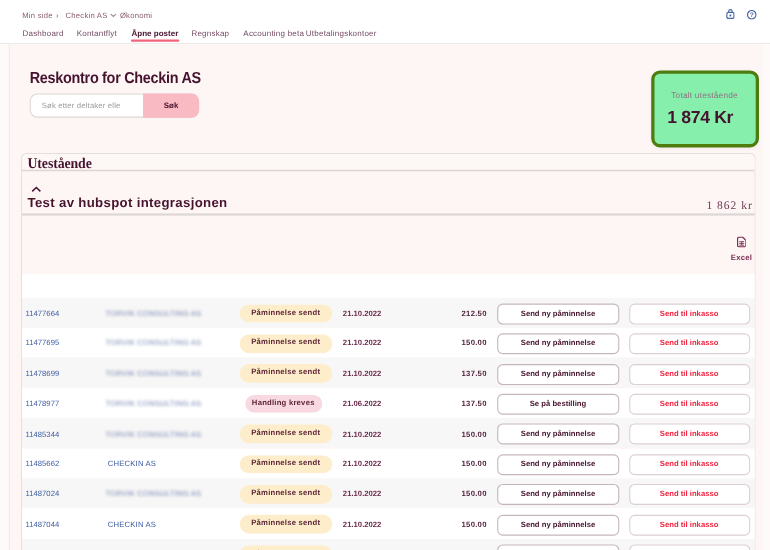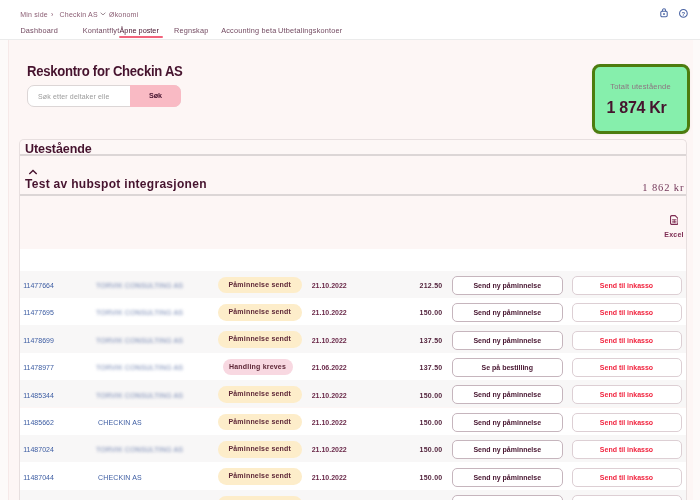--- a/index.html
+++ b/index.html
@@ -1,31 +1,31 @@
 <!DOCTYPE html>
 <html lang="no"><head><meta charset="utf-8"><title>Reskontro</title>
 <style>
 *{margin:0;padding:0;box-sizing:border-box;}
 html,body{width:700px;height:500px;overflow:hidden;}
 body{position:relative;background:#fdfaf9;font-family:"Liberation Sans",sans-serif;-webkit-font-smoothing:antialiased;will-change:transform;}
 .topbar{position:absolute;left:0;top:0;width:700px;height:40px;background:#fff;border-bottom:1px solid #ebebeb;text-align:right;}
 .bc{position:absolute;top:10.9px;font-size:7px;line-height:7px;color:#8a5c72;white-space:nowrap;letter-spacing:.2px;}
 .tab{position:absolute;top:27.3px;font-size:7.3px;line-height:8px;color:#734a61;white-space:nowrap;letter-spacing:.2px;}
-.tab.act{color:#46132e;font-weight:normal;letter-spacing:0;}
+.tab.act{color:#46132e;font-weight:bold;letter-spacing:0;}
 .underline{position:absolute;left:118.5px;top:35.8px;width:44px;height:2px;background:#f2647c;border-radius:2px;}
 .content{position:absolute;left:8px;top:40px;width:685px;height:460px;background:#fdf6f5;border-left:1px solid #f6e9e8;}
 h1{position:absolute;left:27px;top:64.1px;font-size:14.5px;line-height:15px;letter-spacing:-0.3px;color:#46132e;font-weight:bold;transform:scaleX(0.905);transform-origin:left top;white-space:nowrap;}
 .search{position:absolute;left:27px;top:84.5px;width:154px;height:22px;border-radius:7px;background:#fff;border:1px solid #dcd6d6;padding-left:44px;}
 .search .ph{position:absolute;left:10px;top:7px;font-size:7px;line-height:8px;color:#9b9b9b;letter-spacing:.15px;}
 .search .btn{position:absolute;right:-1px;top:-1px;width:51px;height:22px;background:#f9bac4;border-radius:0 7px 7px 0;color:#46132e;font-size:7.2px;font-weight:bold;text-align:center;line-height:22px;}
 .card{position:absolute;left:591.5px;top:64px;width:98px;height:70px;background:#86efac;border-radius:8px;border:3px solid #4d7c0f;box-shadow:0 1px 3px rgba(80,30,50,0.05);}
 .card .t1{position:absolute;top:16.2px;width:100%;text-align:center;font-size:7.5px;line-height:8px;color:#8d7380;letter-spacing:.2px;}
 .card .t2{position:absolute;top:31.5px;width:100%;margin-left:-4px;text-align:center;font-size:16px;line-height:17px;font-weight:bold;color:#46132e;letter-spacing:-0.3px;}
 .panel{position:absolute;left:18.5px;top:139px;width:668.5px;height:361px;border:1px solid #e7dfdf;border-bottom:none;border-radius:5px 5px 0 0;}
-.phead{position:absolute;left:0;top:0;width:100%;height:16.3px;background:#fdf7f6;border-bottom:2px solid #dcd6d6;border-radius:5px 5px 0 0;}
+.phead{position:absolute;left:0;top:0;width:100%;height:16.3px;background:#fdf7f6;border-bottom:2px solid #dcd6d6;border-radius:5px 5px 0 0;font-family:Liberation Serif, serif;}
 .phead span{position:absolute;left:5.4px;top:1.6px;font-size:13.5px;line-height:14px;font-weight:bold;color:#46132e;letter-spacing:-0.1px;transform:scaleX(0.93);transform-origin:left top;}
 .trow{position:absolute;left:0;top:18.3px;width:100%;height:37.7px;border-bottom:2px solid #dcd6d6;}
 .ttl{position:absolute;left:25px;top:178.1px;font-size:12px;line-height:13px;font-weight:bold;color:#46132e;letter-spacing:0.3px;}
 .tamt{position:absolute;right:15.6px;top:181.8px;font-size:10.5px;line-height:11px;color:#733759;letter-spacing:0.9px;font-family:Liberation Serif, serif;}
 .exceltxt{position:absolute;left:654px;top:230.5px;width:40px;text-align:center;font-size:7px;font-weight:bold;color:#7d2b52;letter-spacing:.2px;}
 .whiteband{position:absolute;left:19.5px;top:249px;width:666.5px;height:21.5px;background:#fff;}
 .row{position:absolute;left:19.5px;width:666.5px;height:27.4px;}
 .row span{position:absolute;top:10.6px;font-size:7px;line-height:9px;white-space:nowrap;}
 .rid{left:3.7px;color:#3c5ca2;}
 .nm{left:78.5px;color:#3c5ca2;letter-spacing:.15px;}
@@ -43,21 +43,21 @@
 <div class="content"></div>
 <div class="topbar">
   <span class="bc" style="left:20.2px;">Min side</span>
   <span class="bc" style="left:51px;">›</span>
   <span class="bc" style="left:59.6px;">Checkin AS</span>
   <svg width="6" height="4.5" viewBox="0 0 6 4.5" style="position:absolute;left:100.4px;top:12.2px">
       <path d="M0.9,1 L3,2.9 L5.1,1" stroke="#9b8a93" stroke-width="1" fill="none" stroke-linecap="round"></path>
     </svg>
   <span class="bc" style="left:109px;">Økonomi</span>
   <span class="tab" style="left:20.4px;">Dashboard</span>
-  <span class="tab" style="left:69.7px;margin-left:13px;">Kontantflyt</span>
+  <span class="tab" style="left:69.7px;">Kontantflyt</span>
   <span class="tab act" style="left:119.5px;">Åpne poster</span>
   <span class="tab" style="left:174px;">Regnskap</span>
   <span class="tab" style="left:221.2px;">Accounting beta</span>
   <span class="tab" style="left:278px;">Utbetalingskontoer</span>
   <div class="underline"></div>
   <svg width="8" height="9.5" viewBox="0 0 8 9.5" style="position:absolute;left:660px;top:8px">
  <rect x="0.8" y="3.3" width="6.4" height="5.4" rx="1.2" fill="none" stroke="#4a64a4" stroke-width="1.05"></rect>
  <path d="M2.4,3.3 V2.4 a1.6,1.6 0 0 1 3.2,0 V3.3" fill="none" stroke="#4a64a4" stroke-width="1.05"></path>
  <rect x="3.2" y="5.2" width="1.6" height="1.7" fill="#4a64a4"></rect>
 </svg>

